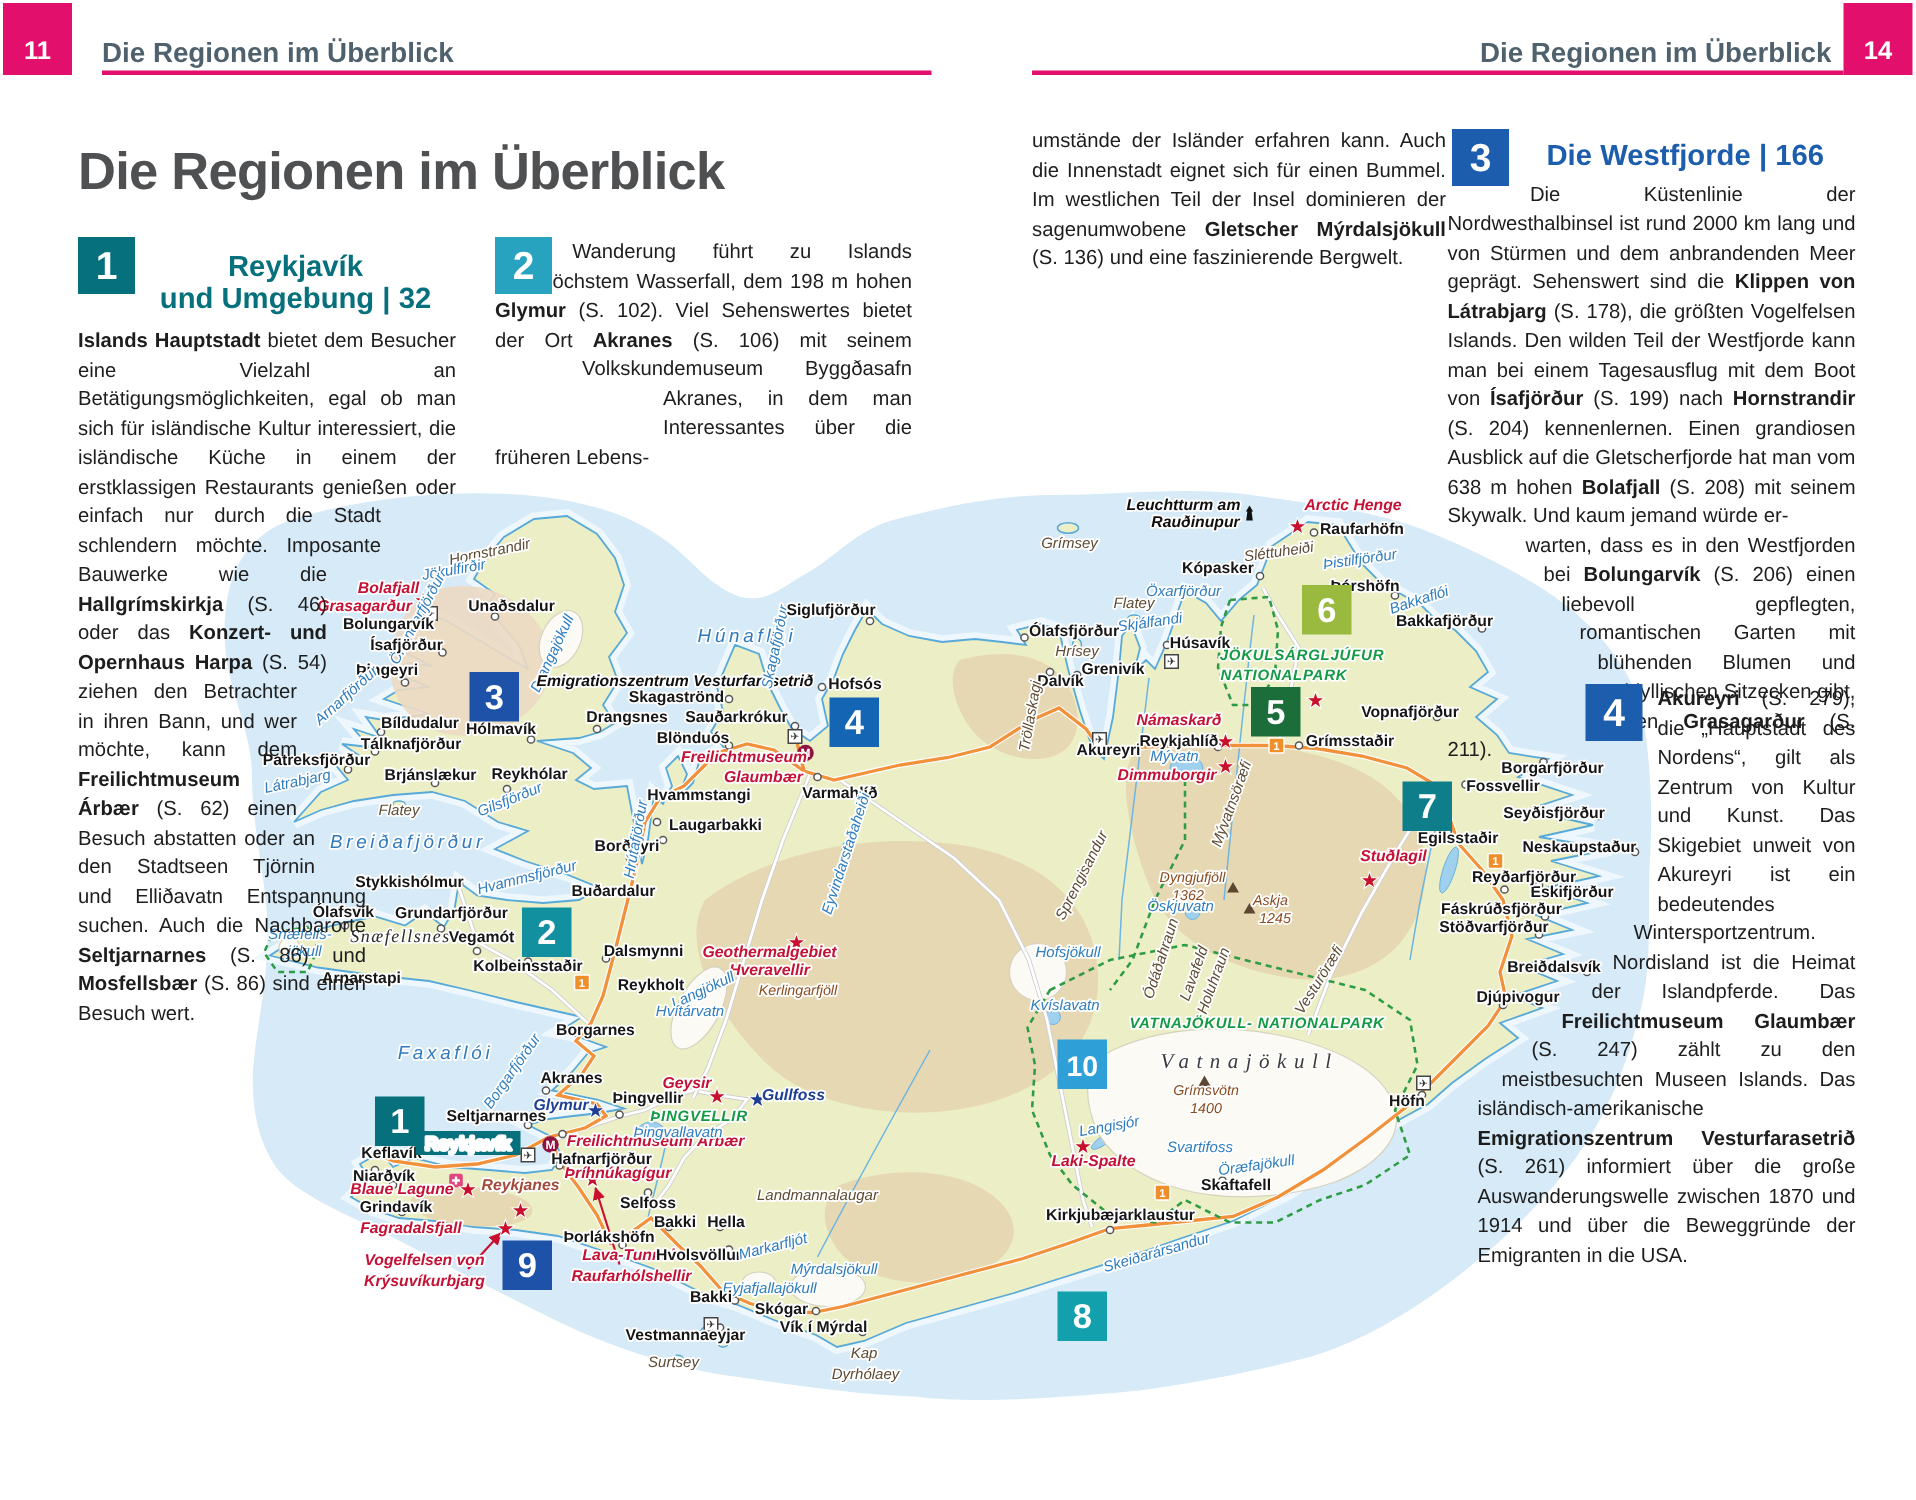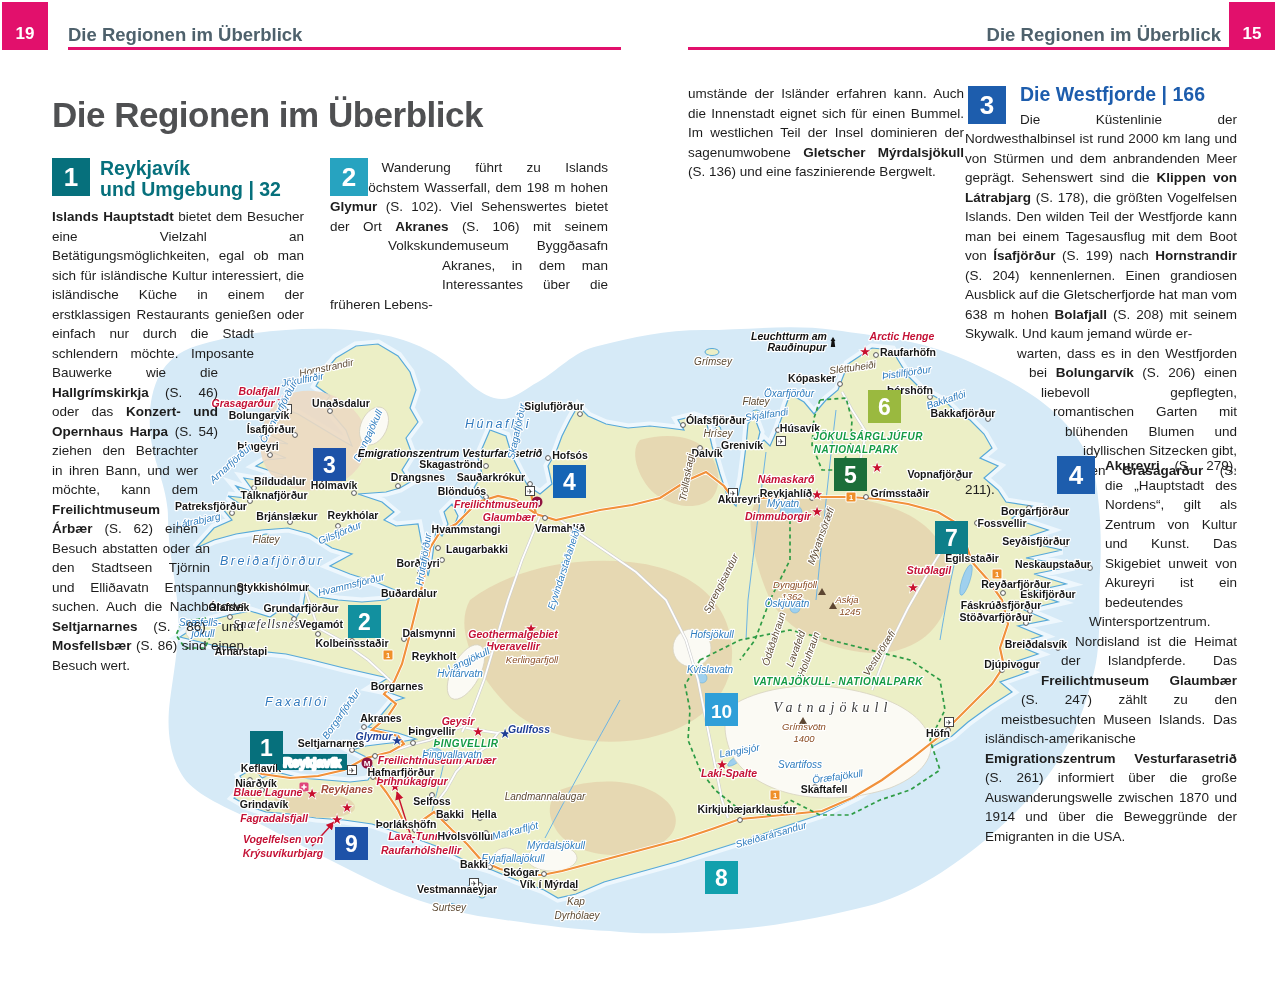--- a/index.html
+++ b/index.html
@@ -18,21 +18,21 @@
   .rule{position:absolute;top:47px;height:3px;background:var(--pink);z-index:10;}
   .rule-left{left:68px;width:553px;}
   .rule-right{left:688px;width:541px;}
   .pagetitle{position:absolute;left:52px;top:72px;font-size:35px;font-weight:700;
              letter-spacing:-0.5px;color:#4f5052;z-index:10;}
   
   .sec{position:absolute;z-index:6;}
   .numbox{position:absolute;left:0;top:0;width:38px;height:38px;color:#fff;font-size:26px;
           font-weight:700;display:flex;align-items:center;justify-content:center;}
   .c-teal{background:var(--teal);} .c-cyan{background:var(--cyan);} .c-blue{background:var(--blue);}
-  h2{margin:0;font-size:19.5px;line-height:20.5px;font-weight:700;}
+  h2{margin:10px;font-size:19.5px;line-height:20.5px;font-weight:700;text-align:center;}
   .h-teal{color:var(--teal);} .h-cyan{color:var(--cyan);} .h-blue{color:var(--blue);}
   .sec p{margin:0;font-size:13.5px;line-height:19.5px;text-align:justify;color:#1d1d1d;}
   .sec p b{font-weight:700;}
   .sec1{left:52px;top:158px;width:252px;} .sec1 h2{margin-left:48px;margin-bottom:8px;}
   .sec2{left:330px;top:158px;width:278px;} .sec2 h2{margin-left:48px;margin-bottom:8px;}
   .cont{left:688px;top:84px;width:276px;}
   .sec3{left:965px;top:84px;width:272px;} .sec3 .numbox{left:3px;top:2px;}
   .sec3 h2{margin-left:55px;margin-bottom:5px;} .sec3 .ba{text-indent:55px;}
   .sec4{left:985px;top:456px;width:252px;} .sec4 .numbox{left:72px;top:0;}
   .sec4 h2{margin-left:120px;margin-bottom:6px;}
@@ -451,24 +451,24 @@
         <text x="951.5" y="545.5" fill="#fff" font-size="23" font-weight="700" text-anchor="middle">7</text>
         <rect x="705" y="861" width="33" height="33" fill="#12a0ad"></rect>
         <text x="721.5" y="885.5" fill="#fff" font-size="23" font-weight="700" text-anchor="middle">8</text>
         <rect x="335" y="827" width="33" height="33" fill="#1d52a8"></rect>
         <text x="351.5" y="851.5" fill="#fff" font-size="23" font-weight="700" text-anchor="middle">9</text>
         <rect x="705" y="693" width="33" height="33" fill="#2f9fd8"></rect>
         <text x="721.5" y="717.5" fill="#fff" font-size="19" font-weight="700" text-anchor="middle">10</text>
       </g>
   </svg>
 
-  <div class="pagenum pn-left">19</div>
+  <div class="pagenum pn-left">11</div>
   <div class="runhead rh-left">Die Regionen im Überblick</div>
   <div class="rule rule-left"></div>
-  <div class="pagenum pn-right">15</div>
+  <div class="pagenum pn-right">14</div>
   <div class="runhead rh-right">Die Regionen im Überblick</div>
   <div class="rule rule-right"></div>
   <h1 class="pagetitle">Die Regionen im Überblick</h1>
 
   <div class="sec sec1">
     <div class="numbox c-teal">1</div>
     <h2 class="h-teal">Reykjavík<br>und Umgebung | 32</h2>
     <p><span class="fr" style="width:0;height:117px"></span><span class="fr" style="width:50px;height:58px"></span><span class="fr" style="width:86px;height:59px"></span><span class="fr" style="width:106px;height:97px"></span><span class="fr" style="width:94px;height:39px"></span><span class="fr" style="width:60px;height:98px"></span><b>Islands Hauptstadt</b><span> bietet dem Besucher eine Vielzahl an Betätigungsmöglichkeiten, egal ob man sich für isländische Kultur interessiert, die isländische Küche in einem der erstklassigen Restaurants genießen oder einfach nur durch die Stadt schlendern möchte. Imposante Bauwerke wie die </span><b>Hallgrímskirkja</b><span> (S. 46) oder das </span><b>Konzert- und Opernhaus Harpa</b><span> (S. 54) ziehen den Betrachter in ihren Bann, und wer möchte, kann dem </span><b>Freilichtmuseum Árbær</b><span> (S. 62) einen Besuch abstatten oder an den Stadtseen Tjörnin und Elliðavatn Entspannung suchen. Auch die Nachbarorte </span><b>Seltjarnarnes</b><span> (S. 86) und </span><b>Mosfellsbær</b><span> (S. 86) sind einen Besuch wert.</span></p>
   </div>
 

